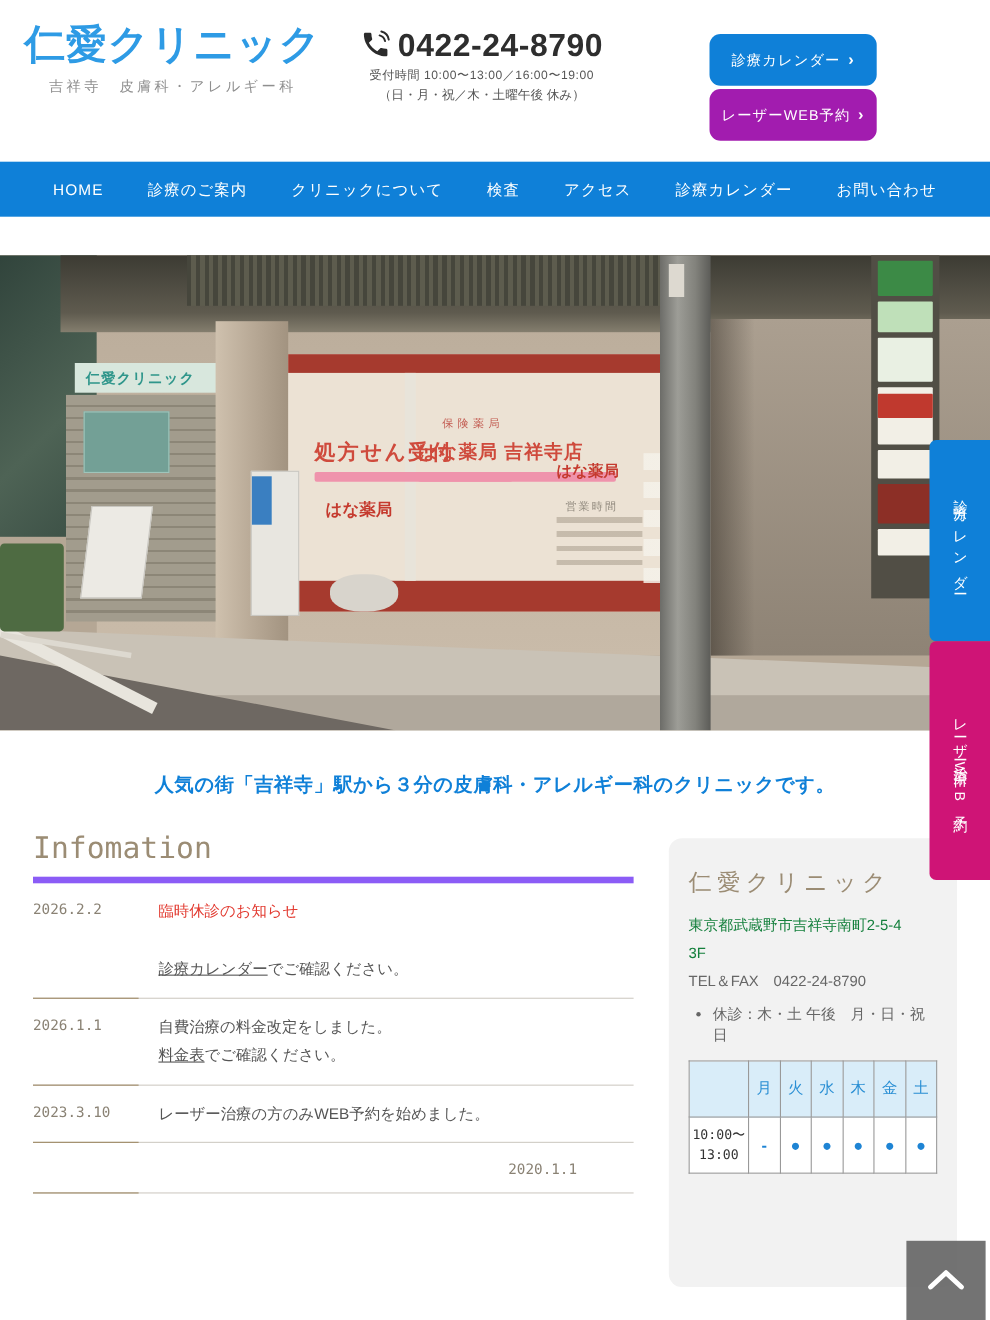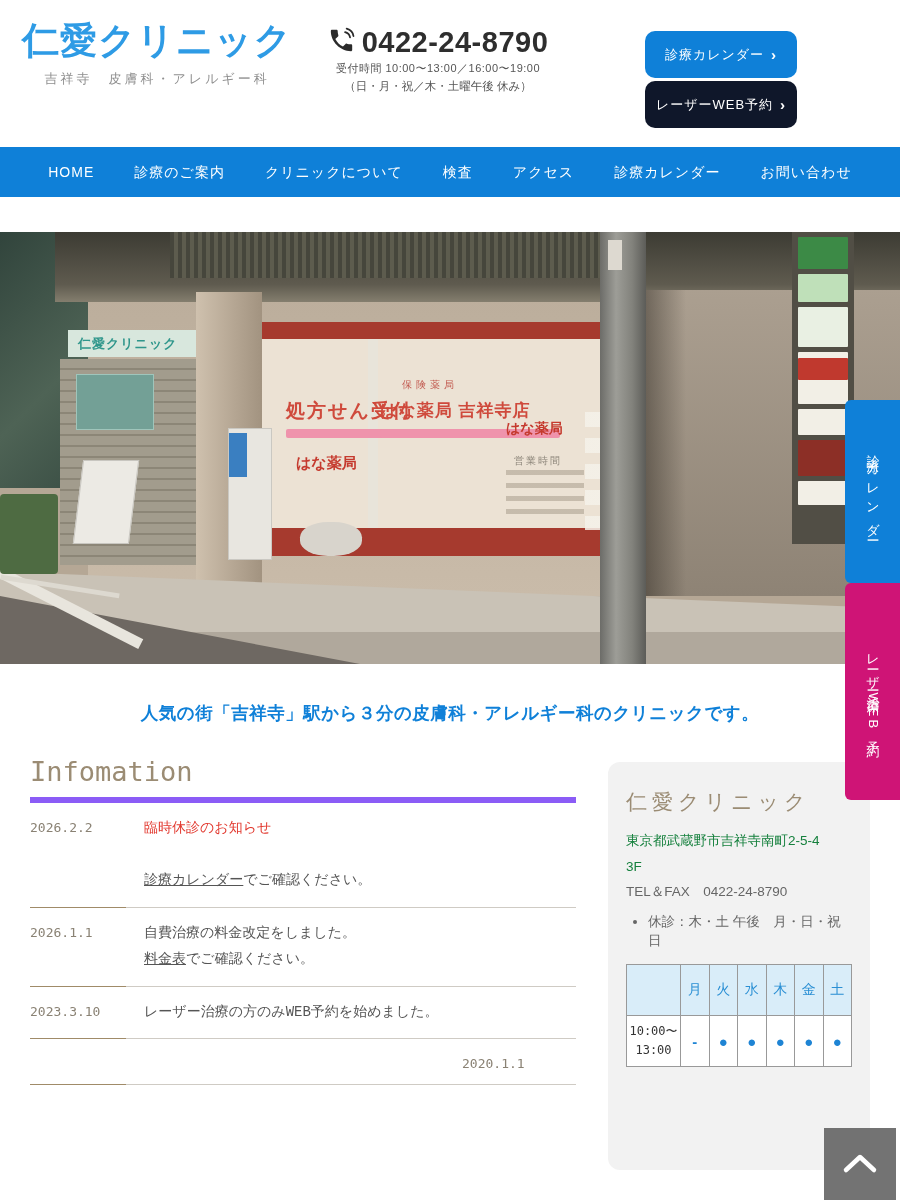--- a/index.html
+++ b/index.html
@@ -14,21 +14,21 @@
   .logo-sub { margin-top:4px; text-align:center; font-size:13px; color:#8f8f8f; letter-spacing:3px; }
   .phone { position:absolute; left:318px; top:26px; width:240px; text-align:center; }
   .phone-row { display:flex; align-items:center; justify-content:center; gap:7px; }
   .phone-number { font-size:29px; font-weight:bold; color:#2e2e2e; letter-spacing:0.5px; }
   .phone-hours { margin-top:2px; font-size:11px; color:#555; letter-spacing:0.5px; }
   .phone-closed { margin-top:3px; font-size:11.5px; color:#555; }
   .hdr-buttons { position:absolute; left:645px; top:31px; width:152px; display:flex; flex-direction:column; gap:3px; }
   .hdr-btn { height:47px; border:none; border-radius:10px; color:#fff; font-size:13px; letter-spacing:1px;
              display:flex; align-items:center; justify-content:center; gap:7px; cursor:pointer; font-family:inherit; }
   .btn-blue { background:#0f80d8; }
-  .btn-pink { background:#0f172a; }
+  .btn-pink { background:#a21caf; }
   .hdr-btn .chev { font-size:15px; font-weight:bold; }
 
   
   .nav { position:absolute; top:147px; left:0; width:900px; height:50px; background:#0f80d8;
          display:flex; align-items:center; justify-content:center; }
   .nav-item { color:#fff; font-size:14px; letter-spacing:1px; padding:0 20px; line-height:50px; cursor:pointer; white-space:nowrap; }
 
   
   .hero { position:absolute; top:232px; left:0; width:900px; height:432px; overflow:hidden; background:#b5a795; }
   .hero * { position:absolute; }
@@ -101,21 +101,21 @@
   .news { position:absolute; left:30px; top:756px; width:546px; }
   .news-heading { font-family:"DejaVu Sans Mono","Liberation Mono",monospace; font-size:27px; font-weight:normal;
                   color:#9b8c74; padding-bottom:10px; border-bottom:6px solid #8b5cf6; }
   .news-item { display:flex; position:relative; padding:13px 0;justify-content:flex-end; }
   .news-item + .news-item, .news-end { border-top:1px solid #cfcbc4; }
   .news-end { position:relative; height:0; }
   .news-item + .news-item::before, .news-end::before { content:""; position:absolute; left:0; top:-1px;
                   width:96px; height:1px; background:#a08b68; }
   .news-date { width:114px; flex-shrink:0; font-family:"DejaVu Sans Mono","Liberation Mono",monospace;
                font-size:13px; color:#8a8274; padding-top:4px; }
-  .news-body { flex:1; font-size:14px; color:#555; line-height:1.85;font-family:Liberation Mono, monospace; }
+  .news-body { flex:1; font-size:14px; color:#555; line-height:1.85; }
   .news-title-red { color:#e23a30; }
   .news-link { color:#555; text-decoration:underline; cursor:pointer; }
   .gap-top { margin-top:26px; }
   .news-big-red { color:#e23a30; font-size:18px; font-weight:bold; letter-spacing:1px; line-height:1.5; }
 
   
   .card { position:absolute; left:608px; top:762px; width:262px; height:408px; background:#f2f2f2;
           border-radius:12px; padding:26px 18px 0 18px; z-index:5; }
   .card-name { font-size:21px; color:#9b8c74; letter-spacing:5px; font-weight:normal; }
   .card-addr { margin-top:12px; font-size:13.5px; color:#15803d; line-height:1.9; }

